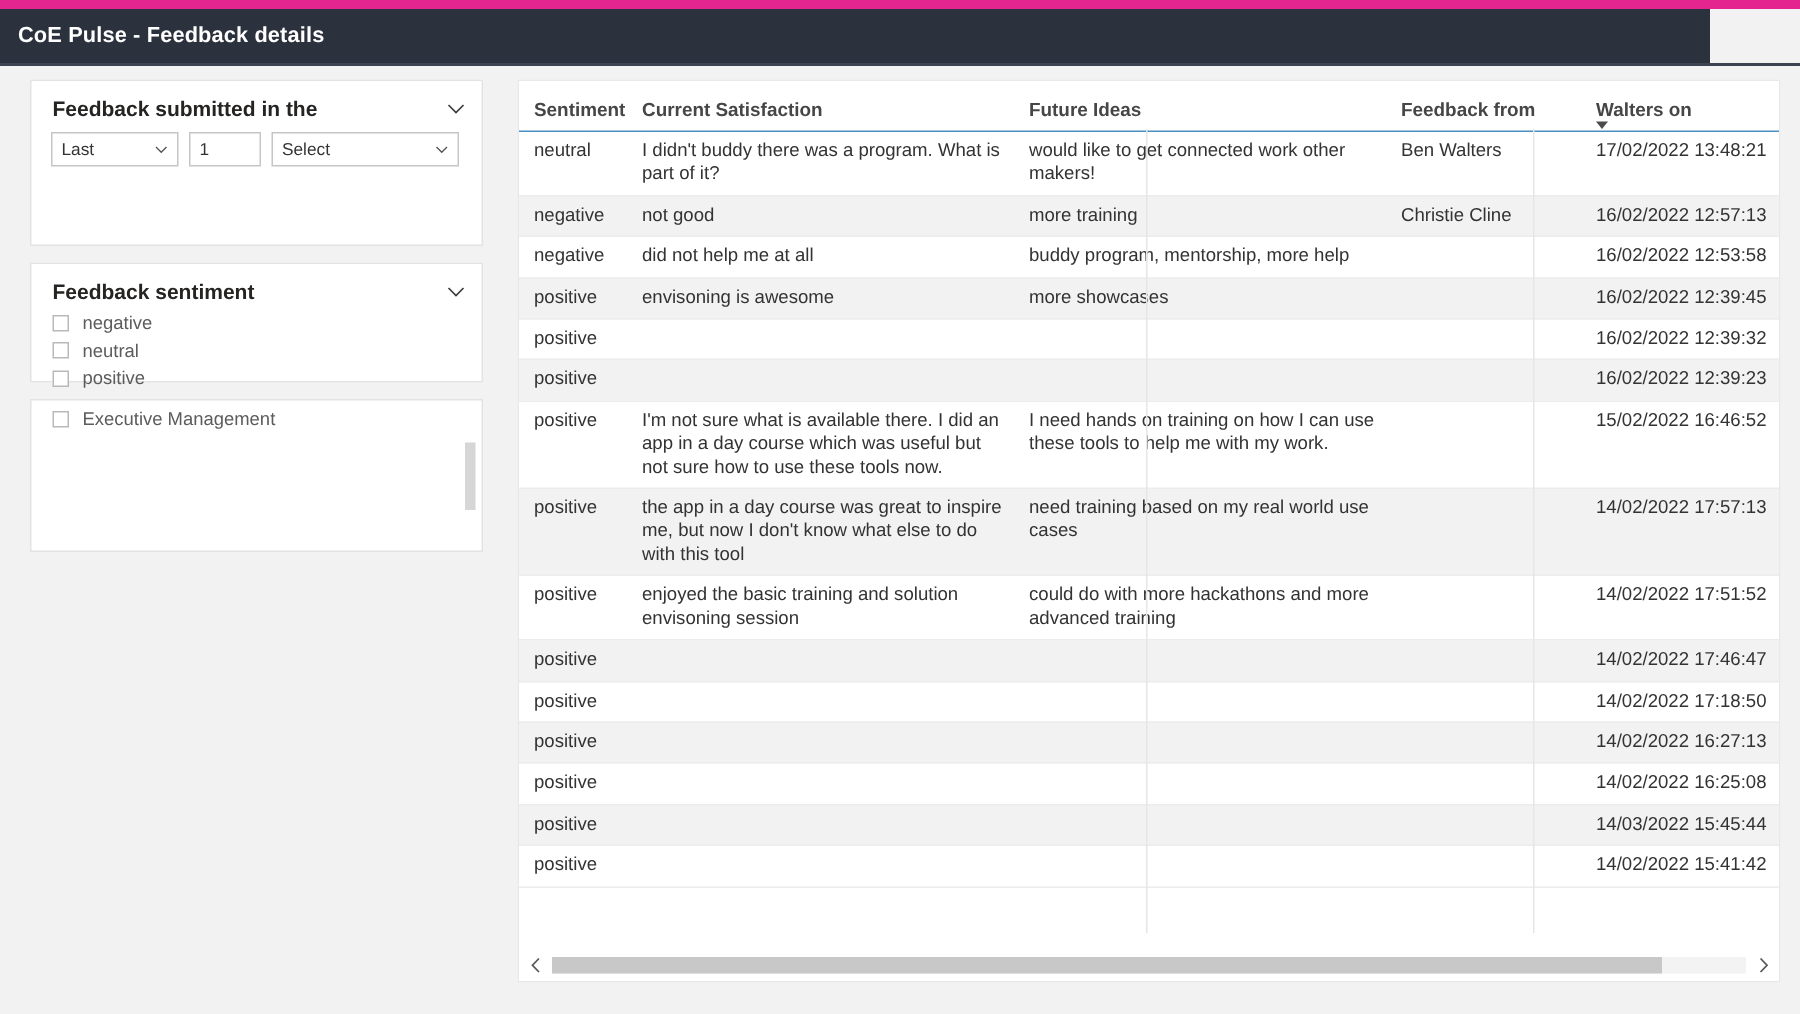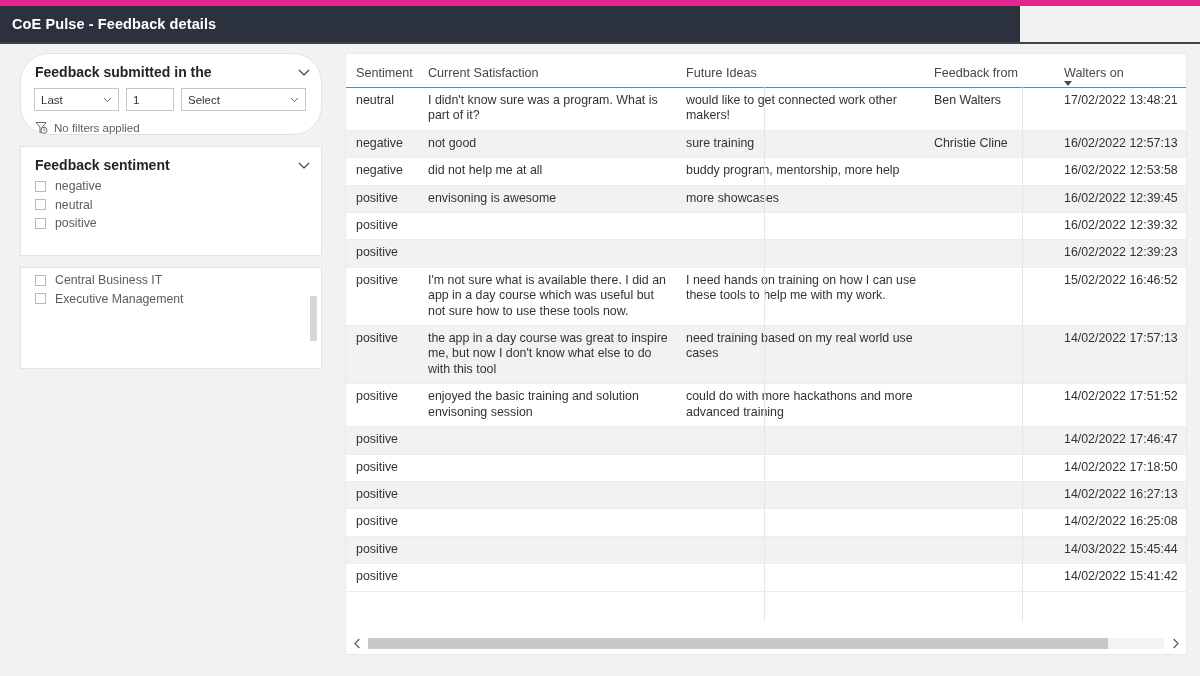--- a/index.html
+++ b/index.html
@@ -22,21 +22,21 @@
   
   .accent-strip {
     position: absolute;
     left: 0; top: 0;
     width: 1200px; height: 6px;
     background: #e5258f;
   }
   .app-header {
     position: absolute;
     left: 0; top: 6px;
-    width: 1020px; height: 36px;
+    width: 1140px; height: 36px;
     background: #2b313d;
     display: flex;
     align-items: center;
   }
   .app-title {
     color: #ffffff;
     font-size: 14.5px;
     font-weight: bold;
     padding-left: 12px;
     letter-spacing: 0.1px;
@@ -54,22 +54,22 @@
     left: 20px; top: 53px;
     width: 302px;
   }
   .filter-card {
     background: #ffffff;
     border: 1px solid #e3e3e3;
     box-sizing: border-box;
     margin-bottom: 11px;
     position: relative;
   }
-  .fc-1 { height: 82px; border-radius: 29px; }
-  .fc-2 { height: 110px; }
+  .fc-1 { height: 111px; }
+  .fc-2 { height: 80px; }
   .fc-3 { height: 102px; }
 
   .fc-header {
     display: flex;
     align-items: flex-start;
     justify-content: space-between;
     padding: 9px 10px 0 14px;
   }
   .fc-title {
     font-size: 14px;
@@ -167,21 +167,21 @@
     overflow: hidden;
   }
   table.grid {
     border-collapse: collapse;
     table-layout: fixed;
     width: 840px;
     font-size: 12.4px;
     color: #333333;
   }
   table.grid th {
-    font-weight: normal;
+    font-weight: bold;
     text-align: left;
     vertical-align: top;
     color: #464646;
     font-size: 12.6px;
     padding: 12px 6px 7px 10px;
     border-bottom: 1px solid #4a8ec2;
     position: relative;
   }
   table.grid td {
     vertical-align: top;
@@ -284,30 +284,20 @@
         </div>
         <div class="ctl ctl-sel-2">
           <span class="ctl-label">Select</span>
           <span class="small-chev">
             <svg width="9" height="9" viewBox="0 0 9 9">
                 <path d="M1 3 L4.5 6.5 L8 3" fill="none" stroke="#555" stroke-width="0.9"></path>
               </svg>
           </span>
         </div>
       </div>
-      <div class="no-filters">
-        <span class="filter-glyph">
-          <svg width="13" height="13" viewBox="0 0 13 13">
-            <path d="M1 1.5 H11 L7.2 6 V10.2 L5 11.6 V6 Z" fill="none" stroke="#6b6b6b" stroke-width="1"></path>
-            <circle cx="9" cy="9.3" r="3" fill="#ffffff" stroke="#6b6b6b" stroke-width="1"></circle>
-            <path d="M9 7.4 V9.3 L10.3 10" fill="none" stroke="#6b6b6b" stroke-width="0.9"></path>
-          </svg>
-        </span>
-        <span>No filters applied</span>
-      </div>
     </div>
 
     <div class="filter-card fc-2">
       <div class="fc-header">
         <div class="fc-title">Feedback sentiment</div>
         <span class="chev">
           <svg width="14" height="14" viewBox="0 0 14 14">
               <path d="M2 5 L7 10 L12 5" fill="none" stroke="#3a3a3a" stroke-width="1.1"></path>
             </svg>
         </span>
@@ -323,24 +313,20 @@
         </div>
         <div class="check-item">
           <span class="cbox"></span>
           <span class="check-label">positive</span>
         </div>
       </div>
     </div>
 
     <div class="filter-card fc-3">
       <div class="check-list">
-        <div class="check-item">
-          <span class="cbox"></span>
-          <span class="check-label">Central Business IT</span>
-        </div>
         <div class="check-item">
           <span class="cbox"></span>
           <span class="check-label">Executive Management</span>
         </div>
       </div>
       <div class="card-scrollbar">
         <div class="card-scroll-thumb"></div>
       </div>
     </div>
 
@@ -367,29 +353,29 @@
           <th><span>Feedback from</span></th>
           <th>
             <span>Walters on</span>
             <span class="sort-caret"></span>
           </th>
         </tr>
       </thead>
       <tbody id="tbody">
           <tr>
             <td>neutral</td>
-            <td>I didn't know sure was a program. What is part of it?</td>
+            <td>I didn't buddy there was a program. What is part of it?</td>
             <td>would like to get connected work other makers!</td>
             <td>Ben Walters</td>
             <td class="cell-date">17/02/2022 13:48:21</td>
           </tr>
           <tr class="band">
             <td>negative</td>
             <td>not good</td>
-            <td>sure training</td>
+            <td>more training</td>
             <td>Christie Cline</td>
             <td class="cell-date">16/02/2022 12:57:13</td>
           </tr>
           <tr>
             <td>negative</td>
             <td>did not help me at all</td>
             <td>buddy program, mentorship, more help</td>
             <td></td>
             <td class="cell-date">16/02/2022 12:53:58</td>
           </tr>

